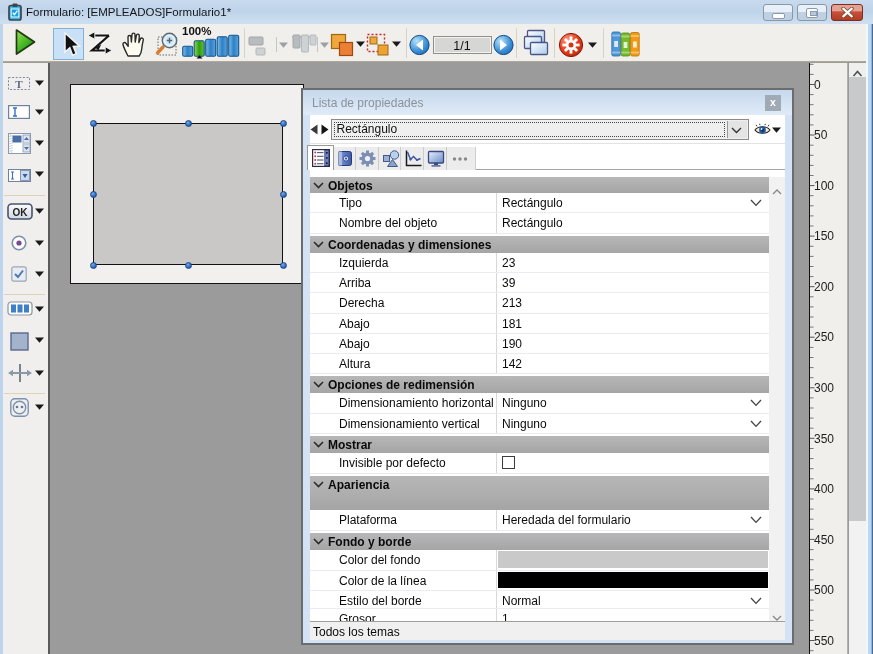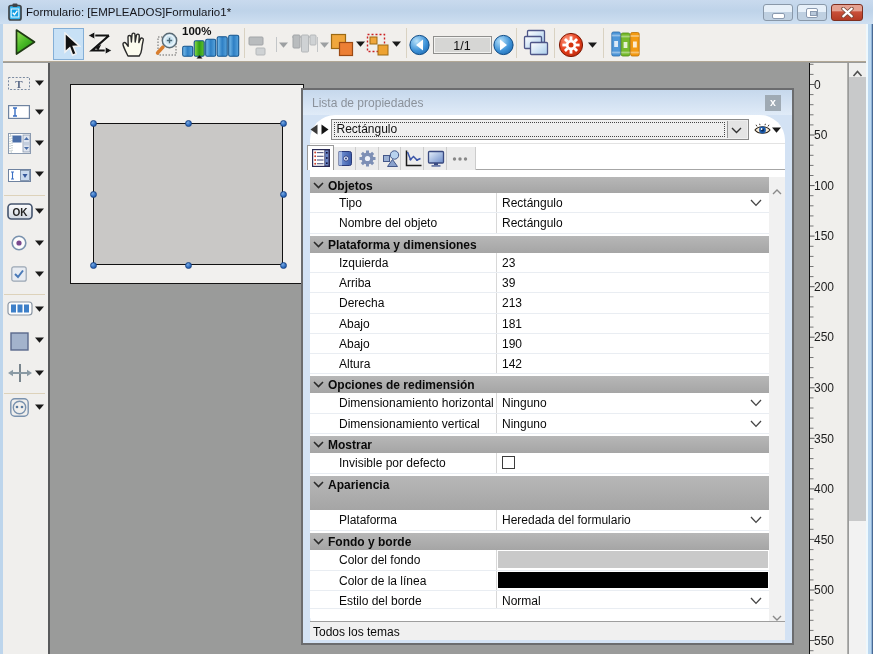--- a/index.html
+++ b/index.html
@@ -28,21 +28,21 @@
   border-left:1.5px solid #111; border-right:1px solid #b0b0ae; }
 #vscroll { position:absolute; left:848.5px; top:63px; width:17px; height:591px; background:#f2f2f2; }
 #vthumb { position:absolute; left:0; top:14px; width:17px; height:444px; background:#c8c9ca; }
 #vbtn { position:absolute; left:0; top:0; width:17px; height:14px; background:#efefee; text-align:center; }
 #palette { position:absolute; left:301px; top:88px; width:493px; height:557px; border:2px solid #6b6c6e; background:#d3e2f4; }
 #paltitle { position:absolute; left:0; top:0; width:489px; height:25px;
   background:linear-gradient(#c6d8ec, #e0ebf8); }
 #paltitle span { position:absolute; left:9px; top:5.5px; font-size:12px; color:#8b929b; }
 #palx { position:absolute; right:11px; top:5px; width:16px; height:16px; background:#9faab4; color:#fff;
   font-size:10.5px; font-weight:bold; text-align:center; line-height:15px; }
-#palcontent { position:absolute; left:7px; top:25px; width:475px; height:525px; background:#fff;border-radius:25px; }
+#palcontent { position:absolute; left:7px; top:25px; width:475px; height:525px; background:#fff; }
 #comborow { position:absolute; left:0; top:0; width:475px; height:29px; border-bottom:1px solid #e3e3e3; }
 #combo { position:absolute; left:21px; top:4px; width:418px; height:21px; background:#efefef; border:1px solid #8a8a8a; }
 #combo .dotted { position:absolute; left:2px; top:2px; right:23px; bottom:2px; border:1px dotted #444; }
 #combo .ct { position:absolute; left:4.5px; top:2px; font-size:12px; color:#111; }
 #combo .btn { position:absolute; right:1px; top:1px; width:20px; height:17px; background:#e4e4e4; border-left:1px solid #979797; }
 #tabrow { position:absolute; left:0; top:29px; width:475px; height:26px; border-bottom:1px solid #a6a6a6; }
 .seltab { position:absolute; left:-3px; top:1px; width:27px; height:25px; background:#fff; border:1px solid #9a9a9a; border-bottom:none; z-index:2; }
 .tabstrip { position:absolute; left:22.7px; top:3px; width:143.5px; height:23px; background:#ececec; border-right:1px solid #cccccc; }
 #grid { position:absolute; left:0; top:62px; width:459px; }
 .ghead { background:linear-gradient(#b7b7b7, #a5a5a5); position:relative; }
@@ -569,21 +569,21 @@
             <span class="lb">Nombre del objeto</span>
             <span class="vc">
               <span class="vt">Rectángulo</span>
             </span>
           </div>
           <div class="gap2"></div>
           <div class="ghead" style="height:17px">
             <svg class="hch" width="11" height="7" viewBox="0 0 11 7">
               <polyline points="1,1 5.5,5.5 10,1" fill="none" stroke="#2b2b2b" stroke-width="1.6"></polyline>
             </svg>
-            <span>Plataforma y dimensiones</span>
+            <span>Coordenadas y dimensiones</span>
           </div>
           <div class="prow" style="height:20px">
             <span class="lb">Izquierda</span>
             <span class="vc">
               <span class="vt">23</span>
             </span>
           </div>
           <div class="prow" style="height:20px">
             <span class="lb">Arriba</span>
             <span class="vc">
@@ -687,20 +687,26 @@
               <span class="swatch" style="background:#000"></span>
             </span>
           </div>
           <div class="prow" style="height:18px">
             <span class="lb">Estilo del borde</span>
             <span class="vc">
               <span class="vt">Normal</span>
               <svg class="dch" width="12" height="8" viewBox="0 0 12 8">
                 <polyline points="1,1 6,6.4 11,1" fill="none" stroke="#444" stroke-width="1.3"></polyline>
               </svg>
+            </span>
+          </div>
+          <div class="prow" style="height:20px">
+            <span class="lb">Grosor</span>
+            <span class="vc">
+              <span class="vt">1</span>
             </span>
           </div>
           <div class="prow" style="height:9px;border-bottom:none"></div>
         </div>
       <div id="gsb">
         <div style="position:absolute;left:3px;top:4px"><svg width="10" height="6" viewBox="0 0 10 6">
               <polyline points="1,5 5,1 9,5" fill="none" stroke="#8a8a8a" stroke-width="1.4"></polyline>
             </svg></div>
         <div style="position:absolute;left:3px;top:430px"><svg width="10" height="6" viewBox="0 0 10 6">
               <polyline points="1,1 5,5 9,1" fill="none" stroke="#8a8a8a" stroke-width="1.4"></polyline>

